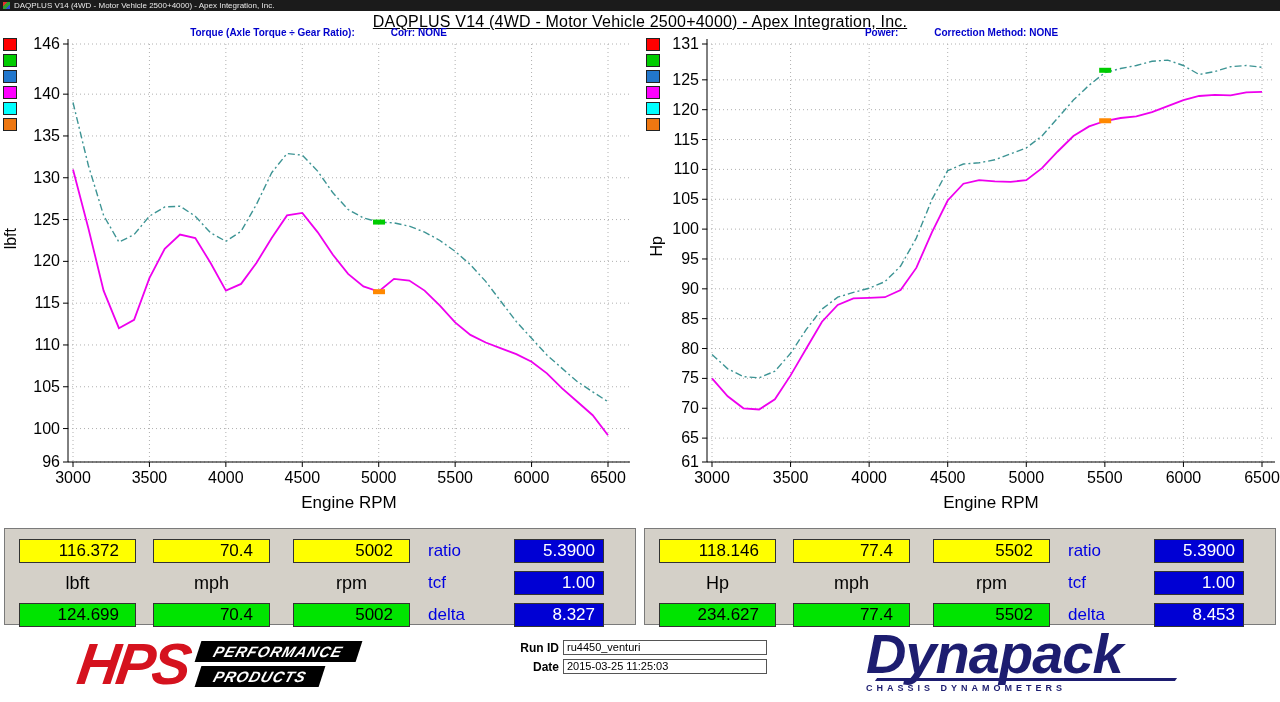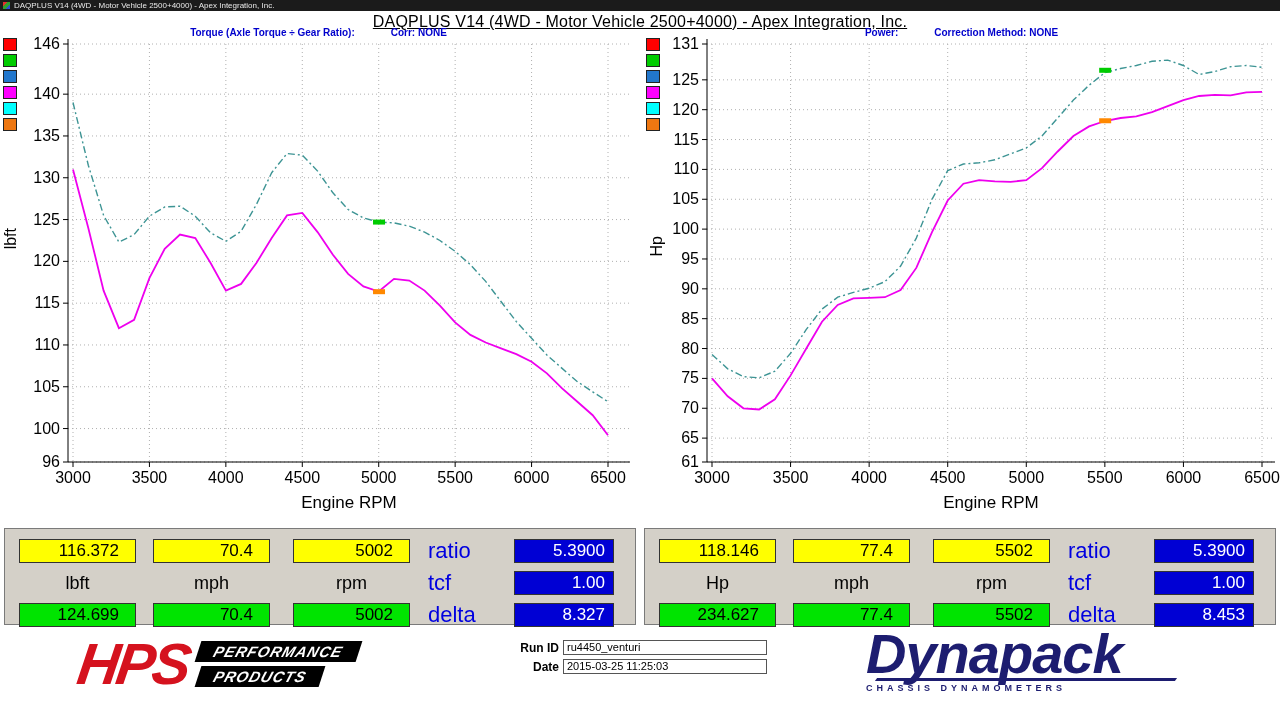--- a/index.html
+++ b/index.html
@@ -32,25 +32,25 @@
 
   .panel{position:absolute;top:528px;width:632px;height:97px;background:#d4d0c8;border:1px solid #7a7a7a;padding-top:10px}
   #panel-left{left:4px}
   #panel-right{left:644px}
   .p-row{display:flex;align-items:center;height:24px;margin-bottom:8px}
   .ro-box{height:24px;border:1px solid #333;display:flex;align-items:center;justify-content:flex-end;font-size:17px;color:#000}
   .c1{width:117px;margin-left:14px}
   .c2{width:117px;margin-left:17px}
   .c3{width:117px;margin-left:23px}
   .c4{width:66px;margin-left:18px}
-  .c5{width:100px;margin-left:20px}
+  .c5{width:90px;margin-left:20px}
   .yellow{background:#ffff00;padding-right:16px}
   .green{background:#00e400;padding-right:16px}
   .blue{background:#0000d4;color:#fff;padding-right:8px}
-  .ro-label{font-size:22px;color:#0000e0;display:flex;align-items:center;height:24px}
+  .ro-label{font-size:17px;color:#0000e0;display:flex;align-items:center;height:24px}
   .ro-unit{font-size:18px;color:#000;text-align:center;line-height:24px}
 
   .footer{position:absolute;left:0;top:630px;width:1280px;height:72px;background:#fff}
   .hps-logo{position:absolute;left:78px;top:4px;display:flex;align-items:center;gap:10px}
   .hps-text{font-size:58px;font-weight:900;font-style:italic;color:#d5121e;letter-spacing:-3px;line-height:60px;transform:skewX(-8deg)}
   .hps-bars{display:flex;flex-direction:column;gap:4px;align-items:flex-start}
   .hps-bar{background:#000;color:#fff;font-style:italic;font-weight:bold;font-size:15px;letter-spacing:1px;padding:2px 16px;transform:skewX(-18deg);white-space:nowrap}
   .fields{position:absolute;left:505px;top:10px}
   .field-row{display:flex;align-items:center;margin-bottom:4px}
   .field-label{width:54px;text-align:right;font-size:12px;font-weight:bold;color:#000;margin-right:4px}

